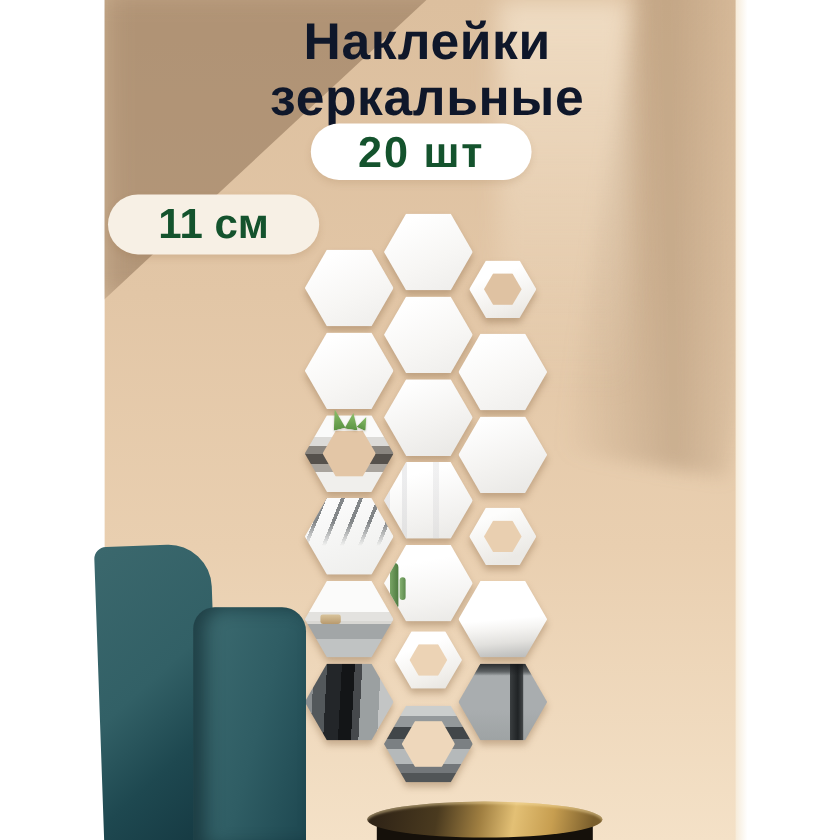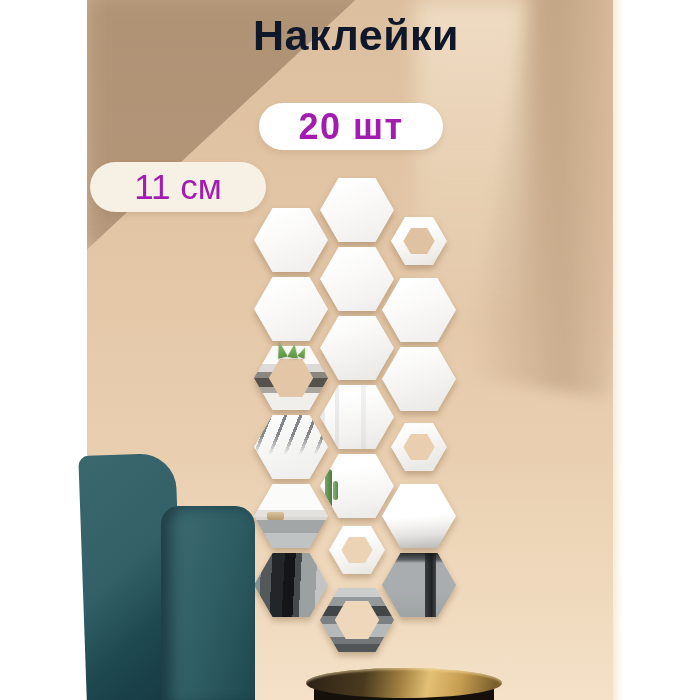--- a/index.html
+++ b/index.html
@@ -16,25 +16,25 @@
              transform:rotate(9deg);filter:blur(7px)}
   .light-mid{position:absolute;left:415px;top:0;width:110px;height:330px;
              background:linear-gradient(180deg,rgba(255,244,226,.55),rgba(255,244,226,0));filter:blur(10px)}
   .band{position:absolute;top:0;height:700px;background:#fff}
   .band.left{left:0;width:87px}
   .band.right{left:613px;width:87px;background:linear-gradient(90deg,#f6ebd9 0px,#fff 10px)}
 
   
   .page-title{position:absolute;left:150px;top:12px;width:412px;text-align:center;
               font-size:43px;line-height:1.1;font-weight:700;color:#0f172a;letter-spacing:.5px}
-  .pill{position:absolute;display:flex;align-items:center;justify-content:center;color:#a21caf;background:#fff}
+  .pill{position:absolute;display:flex;align-items:center;justify-content:center;color:#14532d;background:#fff}
   .pill.count{left:259px;top:103px;width:184px;height:47px;border-radius:24px;
               font-size:36px;font-weight:800;letter-spacing:1.5px;box-shadow:0 3px 6px rgba(150,110,70,.18)}
   .pill.size{left:90px;top:162px;width:176px;height:50px;border-radius:26px;background:#f7f0e5;
-             font-size:35px;font-weight:400;box-shadow:0 3px 6px rgba(150,110,70,.2)}
+             font-size:35px;font-weight:700;box-shadow:0 3px 6px rgba(150,110,70,.2)}
 
   
   .hexw{position:absolute;filter:drop-shadow(0 4px 3px rgba(125,92,58,.38))}
   .hex,.hole{clip-path:polygon(25% 0,75% 0,100% 50%,75% 100%,25% 100%,0 50%)}
   .hex{position:relative;width:100%;height:100%;overflow:hidden}
   .hole{position:absolute}
 
   .v-plain  {background:linear-gradient(155deg,#ffffff 15%,#f7f6f4 60%,#edecea 100%)}
   .v-plain2 {background:linear-gradient(160deg,#ffffff 10%,#f4f3f1 55%,#e7e6e3 100%)}
   .v-curtain{background:linear-gradient(90deg,rgba(203,203,208,.35) 0 7%,rgba(255,255,255,0) 7% 20%,rgba(195,196,200,.30) 20% 26%,rgba(255,255,255,0) 26% 55%,rgba(200,200,204,.25) 55% 62%,rgba(255,255,255,0) 62%),
@@ -94,20 +94,21 @@
 
   <div class="wall"></div>
   <div class="shadow-tl"></div>
   <div class="shadow-tr"></div>
   <div class="light-mid"></div>
   <div class="band left"></div>
   <div class="band right"></div>
 
   <div class="page-title">
     <span>Наклейки</span><br>
+    <span>зеркальные</span>
   </div>
   <div class="pill count">20 шт</div>
   <div class="pill size">11 см</div>
 
   <div id="hex-array">
       <div class="hexw" style="left: 254px; top: 208px; width: 74px; height: 64px;">
         <div class="hex v-plain"></div>
       </div>
       <div class="hexw" style="left: 254px; top: 277px; width: 74px; height: 64px;">
         <div class="hex v-plain"></div>

